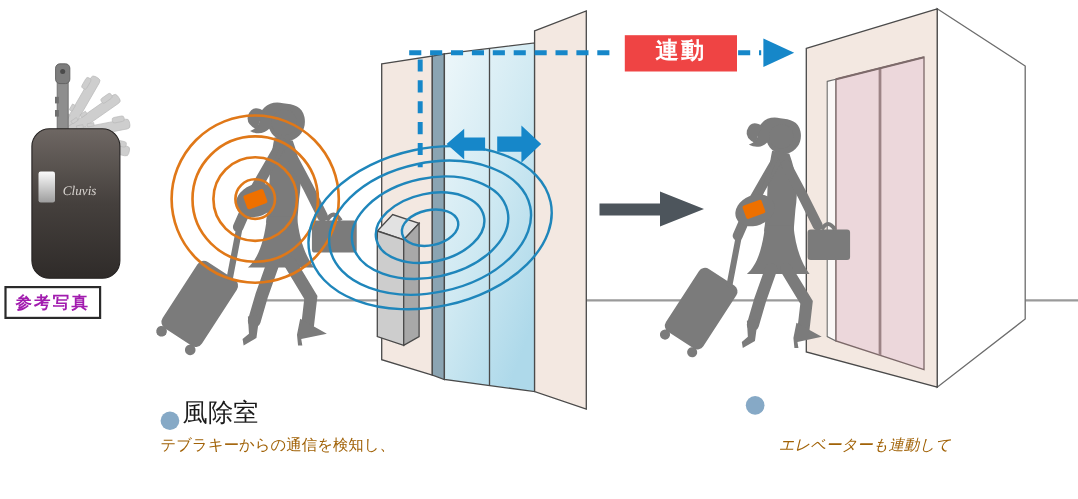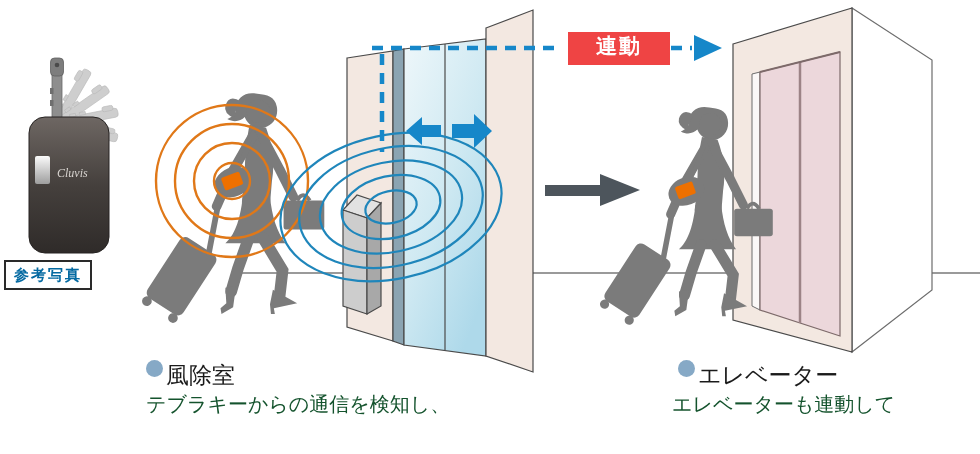--- a/index.html
+++ b/index.html
@@ -1,34 +1,34 @@
 <!DOCTYPE html>
 <html><head>
 <meta charset="utf-8">
 <style>
   html,body{margin:0;padding:0;background:#fff;}
   #canvas{position:relative;width:980px;height:454px;background:#ffffff;overflow:hidden;
           font-family:"Liberation Sans","DejaVu Sans",sans-serif;color:#1a1a1a;}
   #diagram-svg{position:absolute;left:0;top:0;}
   .framed-label{position:absolute;border:2px solid #2a2a2a;background:#fff;
     display:flex;align-items:center;justify-content:center;
-    font-weight:bold;font-size:15px;letter-spacing:2px;color:#0369a1;}
+    font-weight:bold;font-size:15px;letter-spacing:2px;color:#a21caf;}
   #ref-photo-label{left:4px;top:260px;width:84px;height:26px;}
   #concept-label{left:153px;top:322px;width:86px;height:25px;}
   #linkage-label{position:absolute;left:568px;top:32px;width:102px;height:33px;
     background:#ef4444;color:#fff;font-size:21px;font-weight:bold;letter-spacing:2px;
     display:flex;align-items:flex-start;justify-content:center;}
-  .section-heading{position:absolute;display:flex;align-items:flex-start;gap:3px;
+  .section-heading{position:absolute;display:flex;align-items:flex-end;gap:3px;
     font-family:"Liberation Serif","DejaVu Serif",serif;font-size:23px;color:#1a1a1a;}
   .bullet{width:17px;height:17px;border-radius:50%;background:#86a9c6;flex:0 0 auto;}
   #vestibule-heading{left:146px;top:360px;}
   #elevator-heading{left:678px;top:360px;}
-  .section-body{position:absolute;font-size:20px;line-height:23px;color:#14532d;}
+  .section-body{position:absolute;font-size:14px;line-height:23px;color:#a16207;}
   #vestibule-body{left:146px;top:393px;}
-  #elevator-body{left:672px;top:393px;}
+  #elevator-body{left:708px;top:393px;font-style:italic;}
 </style>
 </head>
 <body>
 
 <div id="canvas">
 
   <svg id="diagram-svg" width="980" height="454" viewBox="0 0 980 454">
     <defs>
       <linearGradient id="glassGrad" x1="0" y1="0" x2="0.7" y2="1">
         <stop offset="0" stop-color="#eef7fa"></stop>
@@ -188,19 +188,18 @@
   <div id="vestibule-heading" class="section-heading">
     <span class="bullet"></span>
     <span>風除室</span>
   </div>
   <div id="vestibule-body" class="section-body">
     <div>テブラキーからの通信を検知し、</div>
   </div>
 
   <div id="elevator-heading" class="section-heading">
     <span class="bullet"></span>
-    <span>エレベーター</span>
   </div>
   <div id="elevator-body" class="section-body">
     <div>エレベーターも連動して</div>
   </div>
 
 </div>
 
 </body></html>

